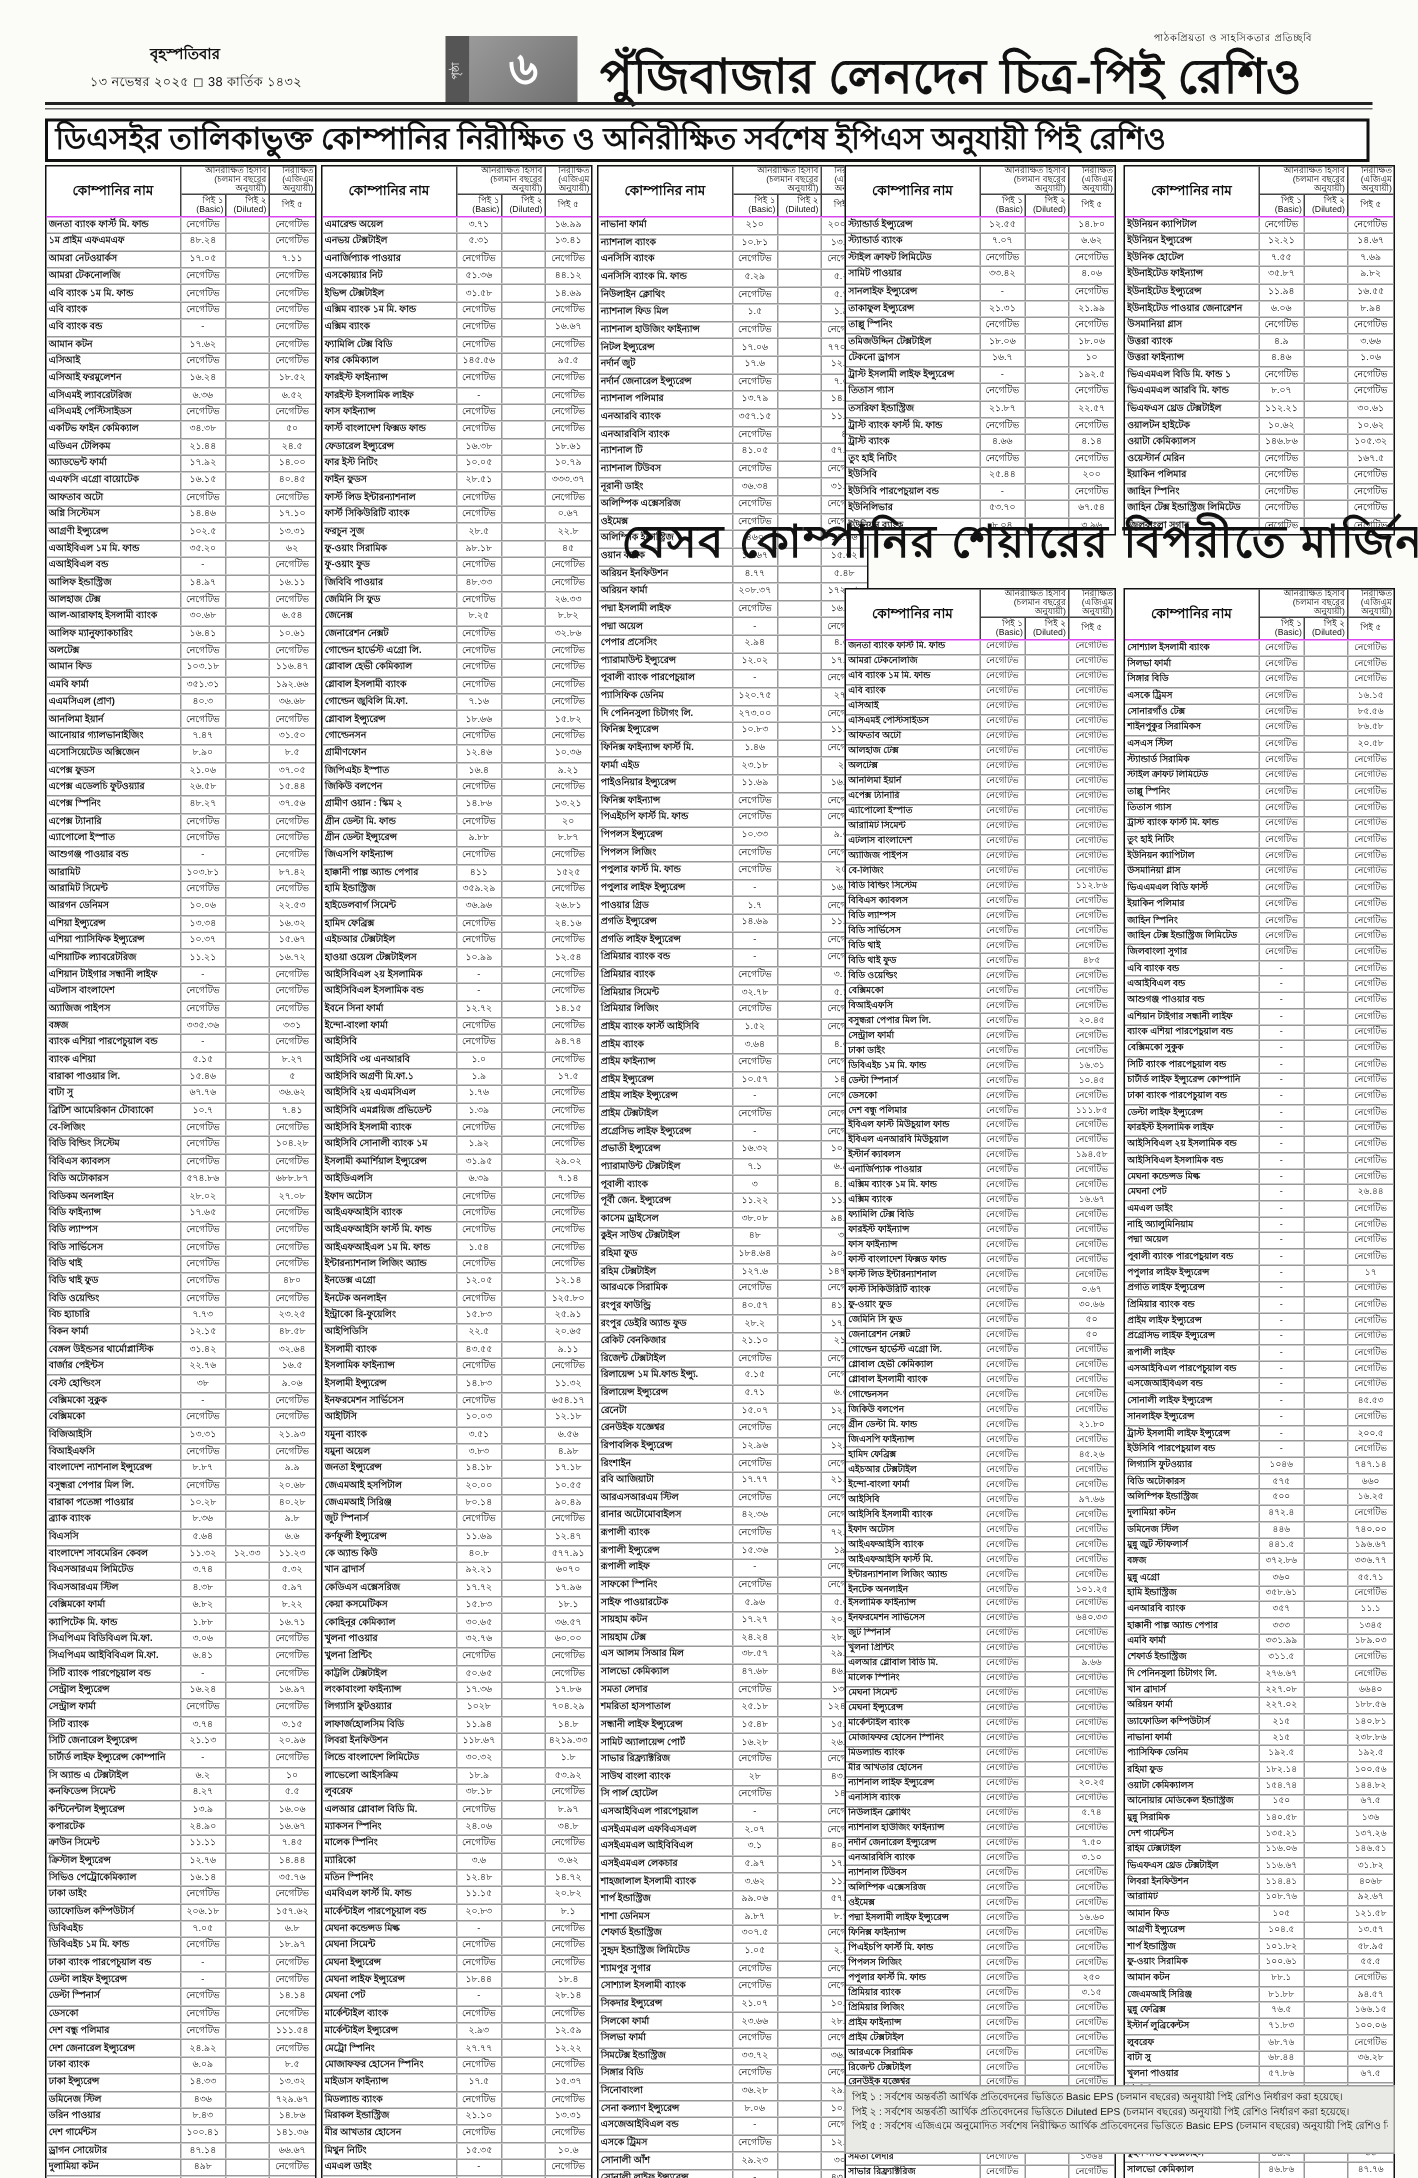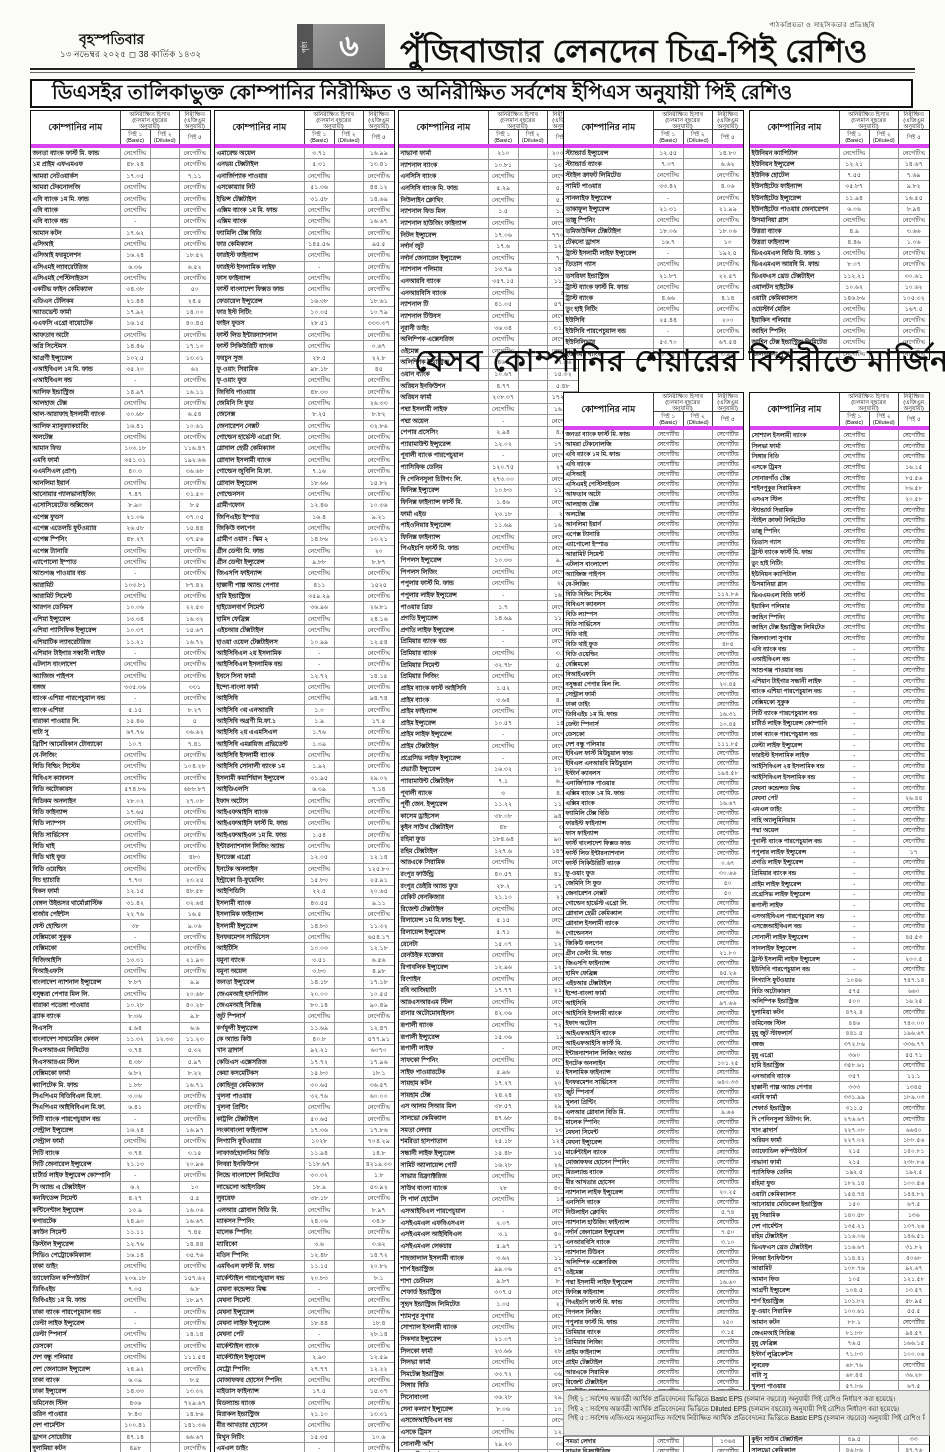--- a/index.html
+++ b/index.html
@@ -3,39 +3,39 @@
 <meta charset="utf-8">
 <style>
   html,body{margin:0;padding:0;}
   body{
     width:945px;height:1452px;position:relative;background:#fbfbf8;
     font-family:"Liberation Sans","DejaVu Sans",sans-serif;color:#111;
     overflow:hidden;
   }
   .abs{position:absolute;}
   
-  .day{left:79px;top:28px;font-size:14px;font-weight:bold;}
+  .day{left:100px;top:28px;font-size:10px;font-weight:bold;}
   .dateline{left:60px;top:48px;font-size:8.5px;letter-spacing:.3px;}
   .badge{left:297px;top:24px;width:88px;height:46px;display:flex;}
   .badge .strip{width:16px;background:#555;color:#fff;font-size:7px;display:flex;align-items:center;justify-content:center;writing-mode:vertical-rl;transform:rotate(180deg);}
   .badge .num{flex:1;background:linear-gradient(135deg,#9a9a9a,#6f6f6f);color:#fff;font-size:30px;font-weight:bold;display:flex;align-items:center;justify-content:center;}
   .sec-title{left:400px;top:26px;font-size:32px;font-weight:bold;letter-spacing:.2px;}
   .logo-wrap{right:18px;top:20px;width:210px;text-align:center;}
   .logo-tagline{font-size:6.5px;letter-spacing:.5px;}
   .logo{font-size:28px;font-weight:bold;white-space:nowrap;}
   .logo .boxed{border:3px solid #111;padding:0 3px;display:inline-block;line-height:.95;}
   .rule1{left:30px;top:68px;width:885px;height:2px;background:#222;}
   .rule2{left:30px;top:72px;width:885px;height:1px;background:#666;}
   
   .headline{left:30px;top:79px;width:883px;height:29px;border:2px solid #111;background:#fff;
-    font-size:20px;font-weight:bold;display:flex;align-items:center;padding-left:20px;box-sizing:border-box;}
+    font-size:20px;font-weight:bold;display:flex;align-items:center;padding-left:5px;box-sizing:border-box;}
   
   .grp{position:absolute;width:181px;border:1.2px solid #111;background:#fff;box-sizing:border-box;}
   .grp-head{display:grid;grid-template-columns:50% 17% 16% 17%;grid-template-rows:19px 14px;
-    border-bottom:4px solid #d946ef;font-size:5.8px;text-align:center;}
+    border-bottom:1px solid #d946ef;font-size:5.8px;text-align:right;}
   .gh{border-right:1px solid #444;border-bottom:1px solid #444;display:flex;align-items:center;justify-content:center;padding:0 1px;overflow:hidden;line-height:1.05;}
   .gh.name{grid-row:1/3;font-size:9px;font-weight:bold;border-bottom:none;}
   .gh.unaud{grid-column:2/4;}
   .gh.last{border-right:none;}
   .gh.b2{border-bottom:none;}
   .grp-body .row{display:flex;height:var(--rh,10.37px);border-bottom:1px solid #999;overflow:hidden;}
   .grp-body .row:last-child{border-bottom:none;}
   .c{overflow:hidden;white-space:nowrap;line-height:1;display:flex;align-items:center;box-sizing:border-box;border-right:1px solid #999;}
   .c.name{width:50%;font-size:6.2px;font-weight:bold;padding-left:1.5px;}
   .c.v{width:17%;font-size:6.2px;justify-content:center;}

